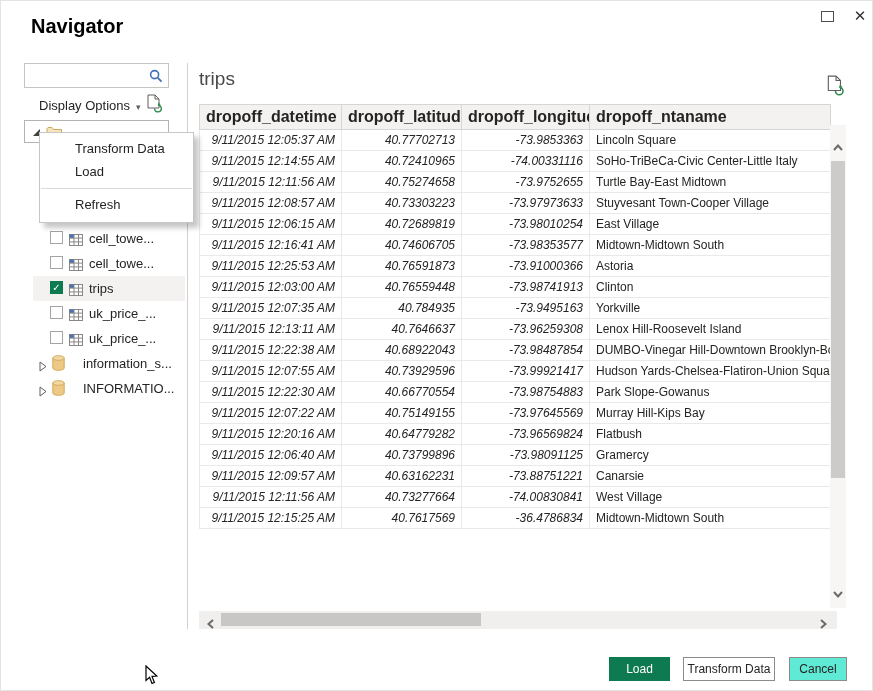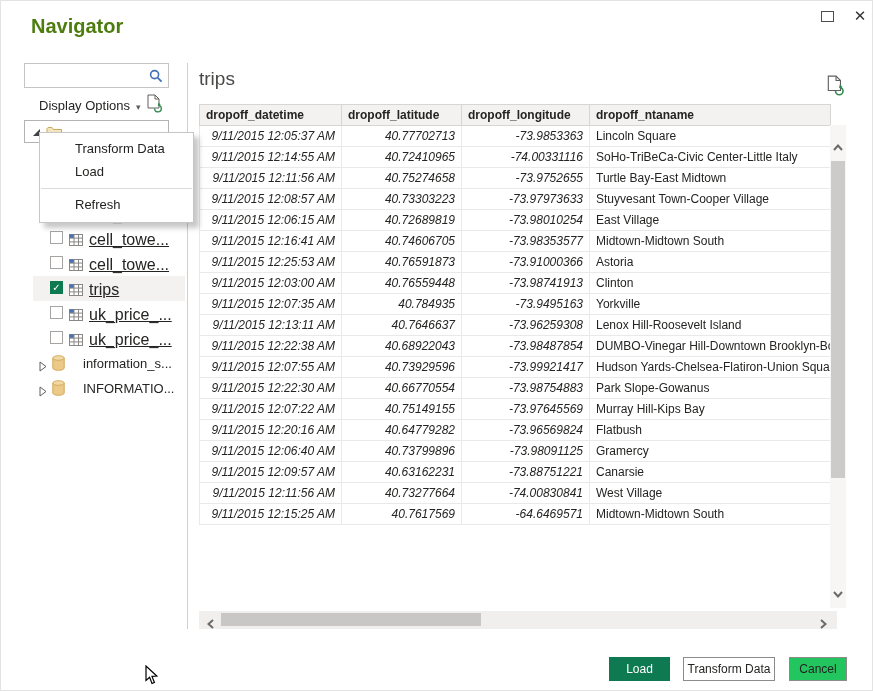--- a/index.html
+++ b/index.html
@@ -5,21 +5,21 @@
   * { margin:0; padding:0; box-sizing:border-box; }
   html,body { width:873px; height:691px; }
   body {
     position:relative; background:#ffffff; overflow:hidden;
     font-family:"Liberation Sans", sans-serif; color:#252423;
     border:1px solid #e3e3e3;
   }
   .abs { position:absolute; }
 
   
-  .win-title { left:30px; top:14px; font-size:20px; font-weight:700; color:#4d7c0f; }
+  .win-title { left:30px; top:14px; font-size:20px; font-weight:700; color:#000000; }
   .btn-max { left:820px; top:10px; width:13px; height:11px; border:1px solid #4d4d4d; background:#fff; cursor:pointer; }
   .btn-close { left:850px; top:5px; width:18px; height:20px; font-size:15px; color:#333; text-align:center; line-height:20px; cursor:pointer; }
 
   
   .search-box { left:23px; top:62px; width:145px; height:25px; border:1px solid #c6c4c2; background:#fff; }
   .search-box input { position:absolute; left:4px; top:1px; width:118px; height:21px; border:none; outline:none; font-size:12px; font-family:inherit; }
   .search-icon { position:absolute; right:5px; top:5px; }
   .display-opts { left:38px; top:97px; font-size:13px; color:#252423; cursor:pointer; }
   .display-opts .caret { font-size:9px; color:#5f5e5c; margin-left:6px; }
   .doc-refresh-sm { left:146px; top:93px; cursor:pointer; }
@@ -30,38 +30,38 @@
     border-left:7px solid transparent; border-bottom:7px solid #404040; }
   .root-folder { position:absolute; left:21px; top:3px; }
 
   .tree { left:0; top:200px; width:186px; }
   .tree-row { position:relative; height:25px; margin:0 0 0 32px; width:152px; cursor:pointer; }
   .tree-row.selected { background:#f3f2f1; }
   .checkbox { position:absolute; left:17px; top:5px; width:13px; height:13px; border:1px solid #a6a4a2; background:#fff; }
   .checkbox.checked { background:#0e7a52; border-color:#0e7a52; color:#fff; font-size:10px; line-height:12px; text-align:center; }
   .checkbox.checked::after { content:"\2713"; }
   .tbl-icon { position:absolute; left:36px; top:6px; }
-  .tree-label { position:absolute; left:56px; top:5px; font-size:16px; white-space:nowrap;text-decoration:underline; }
+  .tree-label { position:absolute; left:56px; top:5px; font-size:13px; white-space:nowrap; }
   .db-row { position:relative; height:25px; margin-left:32px; width:152px; cursor:pointer; }
   .db-expander { position:absolute; left:6px; top:7px; }
   .db-icon { position:absolute; left:19px; top:4px; }
   .db-label { position:absolute; left:50px; top:5px; font-size:13px; white-space:nowrap; }
 
   .pane-divider { left:186px; top:62px; width:1px; height:566px; background:#d2d0ce; }
 
   
   .context-menu { left:38px; top:131px; width:155px; background:#fff;
     border:1px solid #c8c6c4; box-shadow:5px 5px 5px rgba(0,0,0,0.22); z-index:30; padding:4px 0 6px 0; }
   .menu-item { height:23px; line-height:23px; padding-left:35px; font-size:13px; color:#252423; cursor:pointer; }
   .menu-divider { height:1px; background:#dddbd9; margin:5px 1px 4px 1px; }
 
   
   .preview-title { left:198px; top:67px; font-size:19px; color:#4a4947; font-weight:400; }
   .preview-table { position:absolute; left:198px; top:103px; border-collapse:collapse; table-layout:fixed; width:631px; background:#fff; }
-  .preview-table th { background:#f3f2f1; border:1px solid #d8d6d4; font-size:12px; font-weight:700;
+  .preview-table th { background:#f3f2f1; border:1px solid #d8d6d4; font-size:16px; font-weight:700;
     text-align:left; padding:3px 6px; height:17px; white-space:nowrap; overflow:hidden; }
   .preview-table td { border:1px solid #ebe9e7; font-size:12px; padding:2px 6px; height:21px;
     white-space:nowrap; overflow:hidden; }
   .preview-table td:nth-child(1), .preview-table td:nth-child(2), .preview-table td:nth-child(3)
     { text-align:right; font-style:italic; }
 
   
   .v-scroll { left:829px; top:124px; width:16px; height:483px; background:#f7f6f5; }
   .v-thumb { position:absolute; left:1px; top:36px; width:14px; height:317px; background:#cccbca; cursor:pointer; }
   .v-up { position:absolute; left:3px; top:12px; cursor:pointer; }
@@ -69,21 +69,21 @@
   .h-scroll { left:198px; top:610px; width:638px; height:18px; background:#f0efee; }
   .h-thumb { position:absolute; left:22px; top:2px; width:260px; height:13px; background:#c8c7c6; cursor:pointer; }
   .h-left { position:absolute; left:8px; top:4px; cursor:pointer; }
   .h-right { position:absolute; right:10px; top:4px; cursor:pointer; }
 
   
   .btn { position:absolute; top:656px; height:24px; font-size:12px; font-family:inherit;
     text-align:center; cursor:pointer; }
   .btn-load { left:608px; width:61px; background:#0e7a52; border:1px solid #0e7a52; color:#fff; }
   .btn-transform { left:682px; width:92px; background:#fff; border:1px solid #8d8b89; color:#252423; }
-  .btn-cancel { left:788px; width:58px; background:#22c55e; border:1px solid #8d8b89; color:#252423; }
+  .btn-cancel { left:788px; width:58px; background:#5eead4; border:1px solid #8d8b89; color:#252423; }
 
   .cursor { left:144px; top:664px; z-index:40; }
 </style>
 </head>
 <body>
 
 <div class="abs win-title">Navigator</div>
 <div class="abs btn-max"></div>
 <div class="abs btn-close">✕</div>
 
@@ -376,21 +376,21 @@
   </tr>
       <tr>
     <td>9/11/2015 12:11:56 AM</td>
     <td>40.73277664</td>
     <td>-74.00830841</td>
     <td>West Village</td>
   </tr>
       <tr>
     <td>9/11/2015 12:15:25 AM</td>
     <td>40.7617569</td>
-    <td>-64.6469571</td>
+    <td>-36.4786834</td>
     <td>Midtown-Midtown South</td>
   </tr>
     </tbody>
 </table>
 
 <div class="abs v-scroll">
   <span class="v-up">
     <svg width="10" height="7" viewBox="0 0 10 7">
         <polyline points="1,6 5,1.5 9,6" fill="none" stroke="#6b6a68" stroke-width="2"></polyline>
       </svg>

